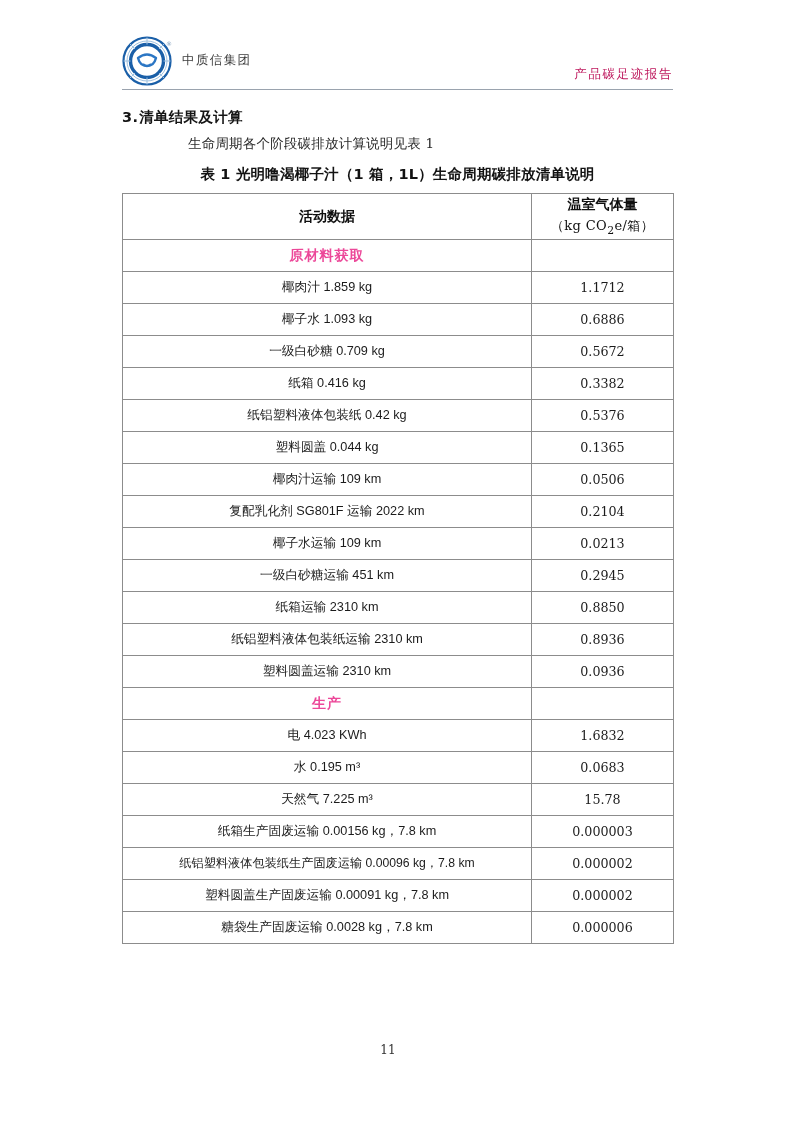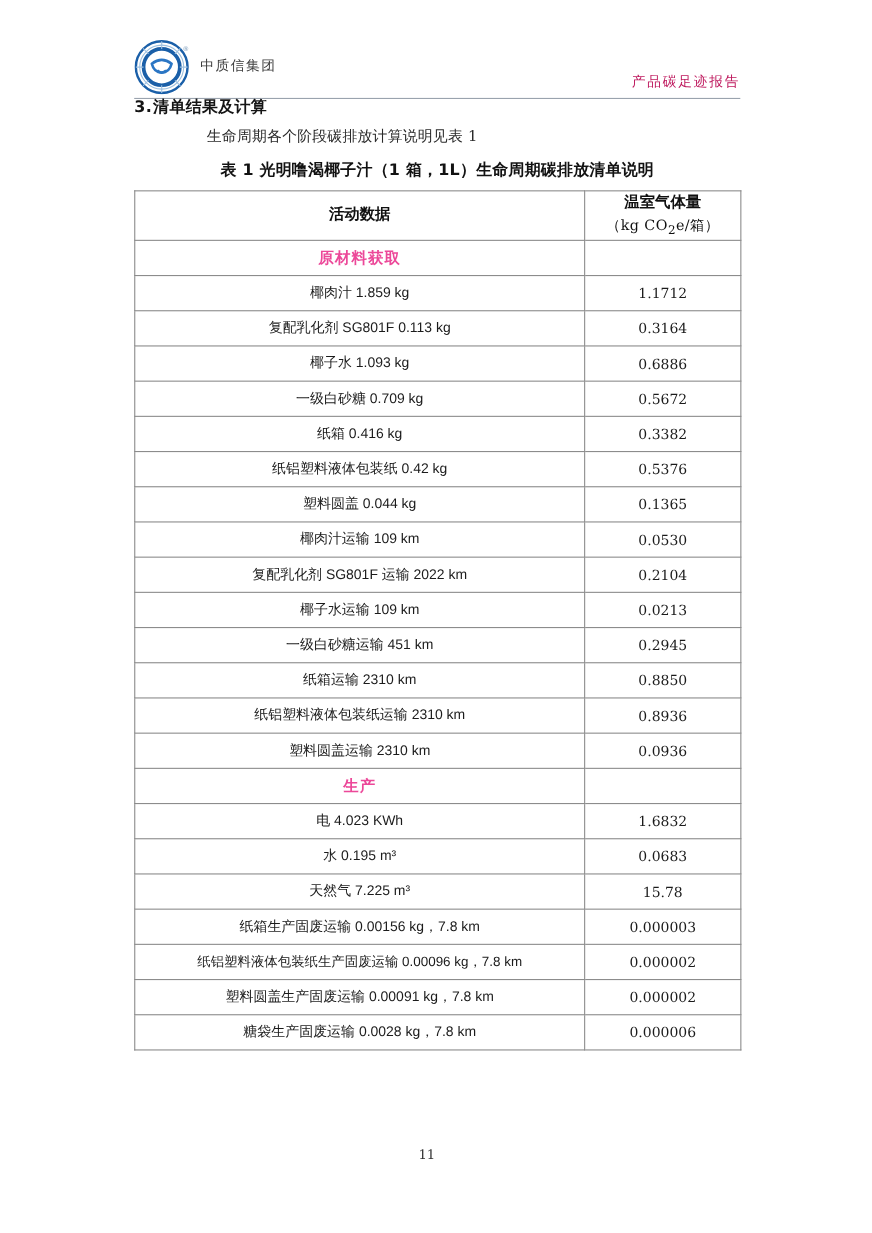--- a/index.html
+++ b/index.html
@@ -69,21 +69,21 @@
     top: 55px;
     width: 551px;
     height: 0;
     border-top: 1px solid #9aa3ae;
   }
 
   
   .content {
     position: absolute;
     left: 122px;
-    top: 88px;
+    top: 108px;
     width: 551px;
   }
   .section-heading {
     font-family: "DejaVu Sans", "Liberation Sans", sans-serif;
     font-weight: bold;
     font-size: 14.5px;
     color: #151515;
     letter-spacing: 0.3px;
     margin: 0 0 8px 0;
   }
@@ -242,24 +242,20 @@
         </tr>
       <tr class="row-h">
             <td class="group-cell">原材料获取</td>
             <td class="empty-cell"></td>
           </tr>
           <tr class="row-h">
             <td class="cell-pad-l">椰肉汁  1.859  kg</td>
             <td class="cell-val">1.1712</td>
           </tr>
           <tr class="row-h">
-            <td class="cell-pad-l">复配乳化剂 SG801F  0.113  kg</td>
-            <td class="cell-val">0.3164</td>
-          </tr>
-          <tr class="row-h">
             <td class="cell-pad-l">椰子水  1.093  kg</td>
             <td class="cell-val">0.6886</td>
           </tr>
           <tr class="row-h">
             <td class="cell-pad-l">一级白砂糖  0.709  kg</td>
             <td class="cell-val">0.5672</td>
           </tr>
           <tr class="row-h">
             <td class="cell-pad-l">纸箱  0.416  kg</td>
             <td class="cell-val">0.3382</td>
@@ -267,21 +263,21 @@
           <tr class="row-h">
             <td class="cell-pad-l">纸铝塑料液体包装纸  0.42  kg</td>
             <td class="cell-val">0.5376</td>
           </tr>
           <tr class="row-h">
             <td class="cell-pad-l">塑料圆盖  0.044  kg</td>
             <td class="cell-val">0.1365</td>
           </tr>
           <tr class="row-h">
             <td class="cell-pad-l">椰肉汁运输  109  km</td>
-            <td class="cell-val">0.0530</td>
+            <td class="cell-val">0.0506</td>
           </tr>
           <tr class="row-h">
             <td class="cell-pad-l">复配乳化剂 SG801F 运输  2022  km</td>
             <td class="cell-val">0.2104</td>
           </tr>
           <tr class="row-h">
             <td class="cell-pad-l">椰子水运输  109  km</td>
             <td class="cell-val">0.0213</td>
           </tr>
           <tr class="row-h">

